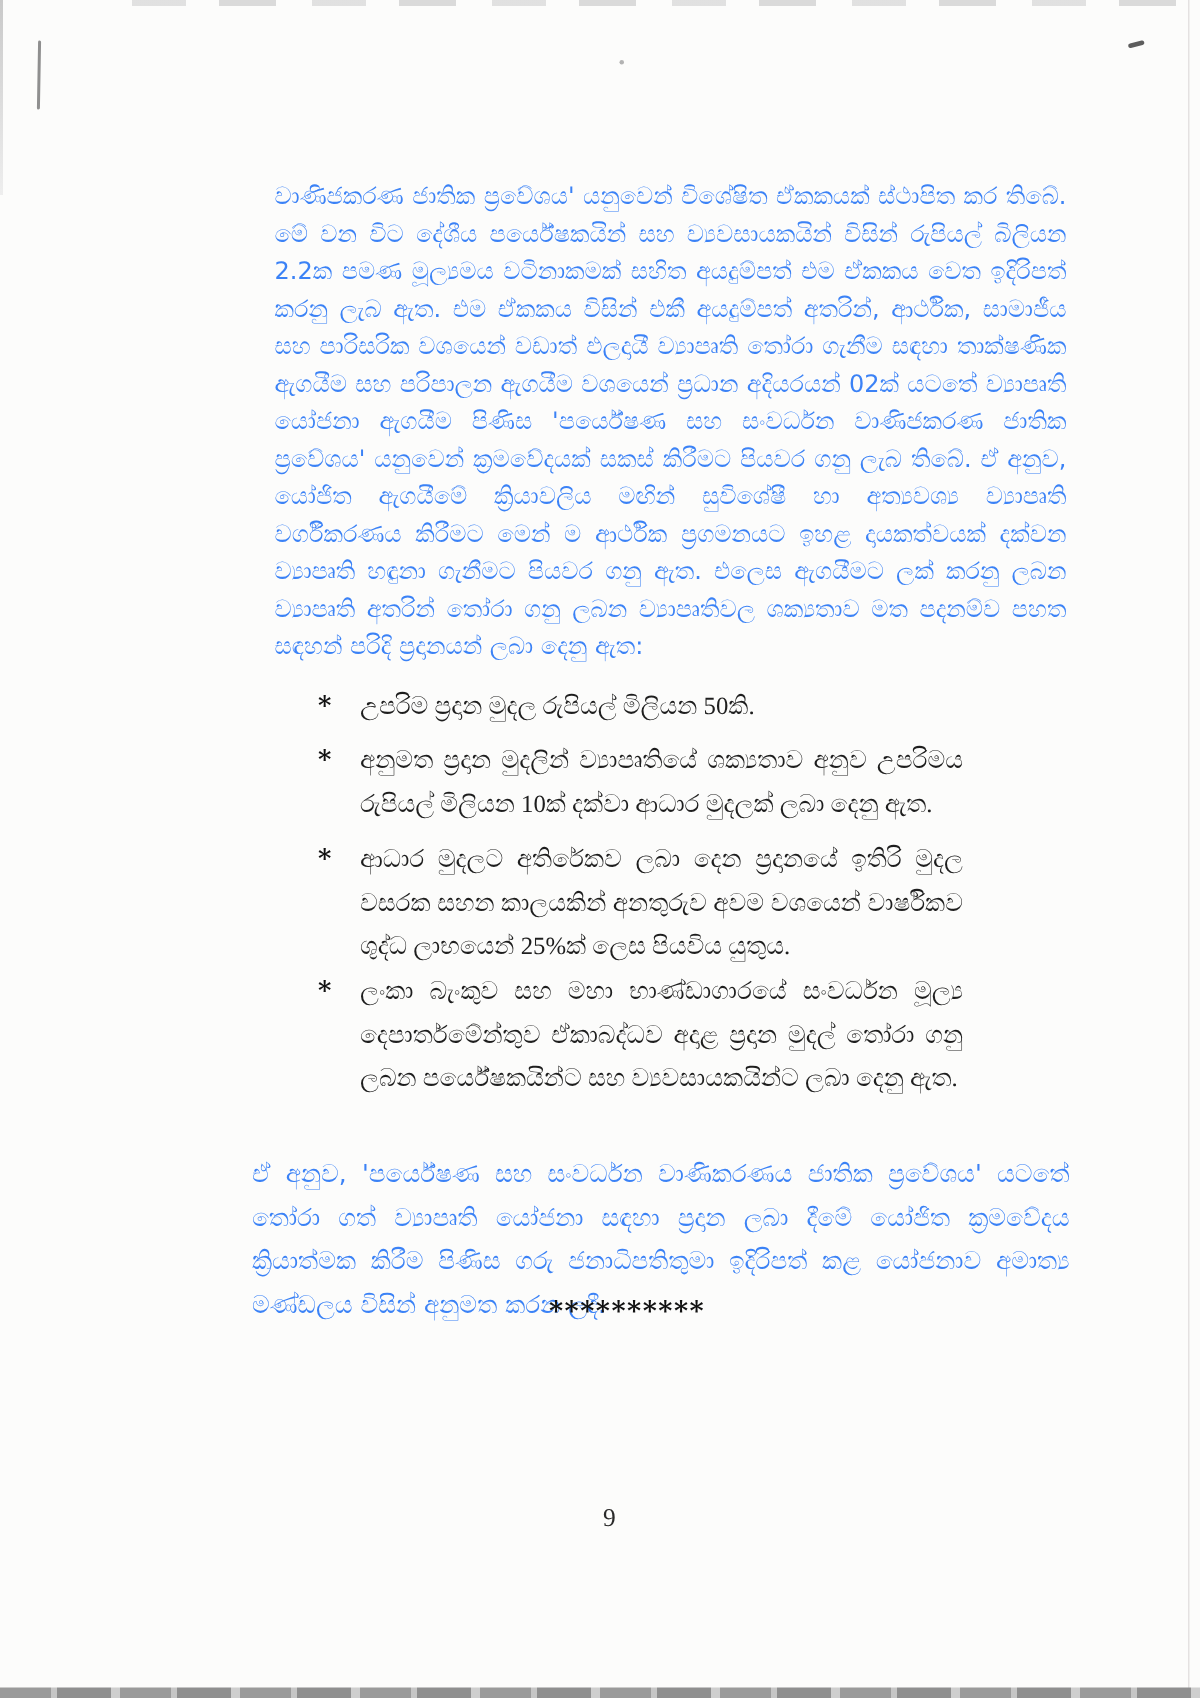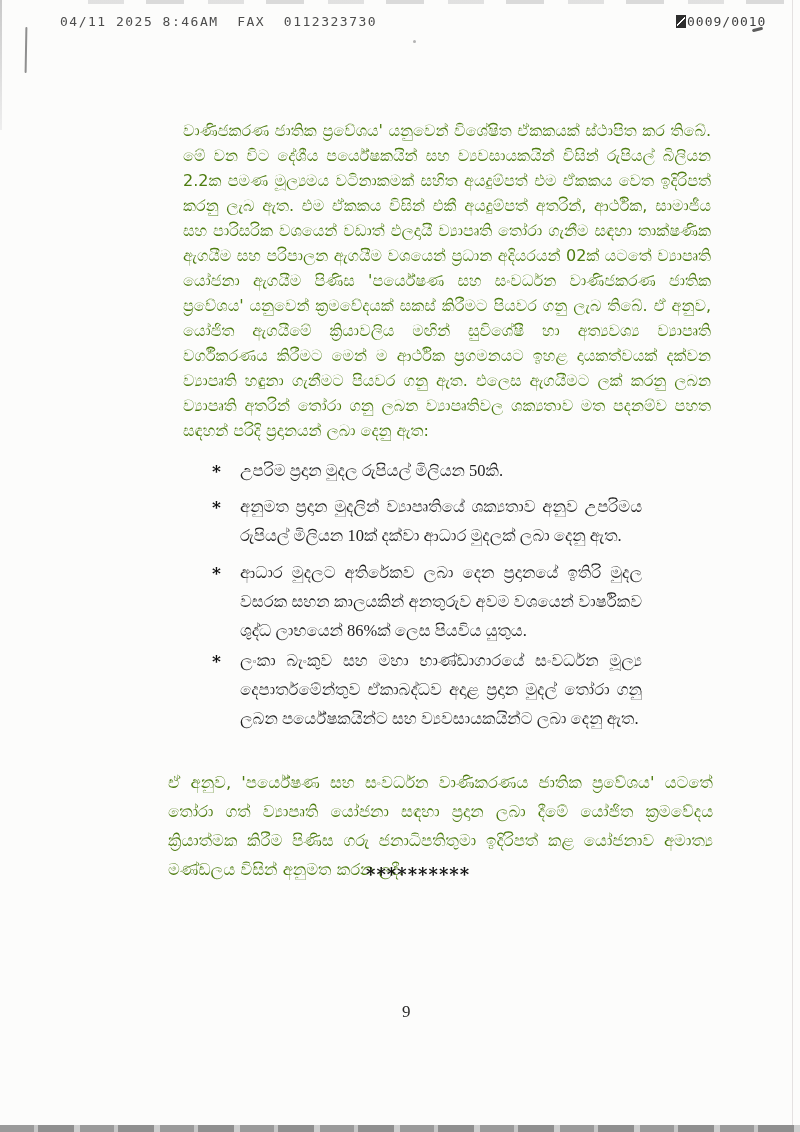--- a/index.html
+++ b/index.html
@@ -63,21 +63,21 @@
   }
   .fax-page-icon {
     width: 10px; height: 13px; margin-right: 1px; flex: 0 0 auto;
     background: linear-gradient(135deg, #2e2e2e 44%, #ffffff 47%, #ffffff 53%, #2e2e2e 56%);
     border: 1px solid #2e2e2e;
     box-sizing: border-box;
   }
   
   .para {
     position: absolute;
-    color: #4d7c0f;
+    color: #3b82f6;
     text-align: justify;
     font-size: 16px;
     line-height: 25px;
     margin-top: 20px;
   }
   .para-1 { left: 183px; top: 98px; width: 528px; }
   .para-2 { left: 168px; top: 748px; width: 545px; font-size: 16.5px; line-height: 29px; }
   .bullet {
     position: absolute; left: 212px; width: 430px;
     color: #1e1e1e; font-size: 16.5px; line-height: 29px;
@@ -110,41 +110,34 @@
 <div class="page">
 
   <div class="top-band"></div>
   <div class="left-edge"></div>
   <div class="right-edge"></div>
   <div class="artifact-vline"></div>
   <div class="artifact-smudge"></div>
   <div class="artifact-speck"></div>
   <div class="bottom-band"></div>
 
-  <div class="fax-header">
-    <div class="fax-left">04/11 2025 8:46AM  FAX  0112323730</div>
-    <div class="fax-right">
-      <span class="fax-page-icon"></span>
-      <span>0009/0010</span>
-    </div>
-  </div>
 
   <p class="para para-1">වාණිජකරණ ජාතික ප්‍රවේශය' යනුවෙන් විශේෂිත ඒකකයක් ස්ථාපිත කර තිබේ. මේ වන විට දේශීය පර්යේෂකයින් සහ ව්‍යවසායකයින් විසින් රුපියල් බිලියන 2.2ක පමණ මූල්‍යමය වටිනාකමක් සහිත අයදුම්පත් එම ඒකකය වෙත ඉදිරිපත් කරනු ලැබ ඇත. එම ඒකකය විසින් එකී අයදුම්පත් අතරින්, ආර්ථික, සාමාජීය සහ පාරිසරික වශයෙන් වඩාත් ඵලදායී ව්‍යාපෘති තෝරා ගැනීම සඳහා තාක්ෂණික ඇගයීම සහ පරිපාලන ඇගයීම වශයෙන් ප්‍රධාන අදියරයන් 02ක් යටතේ ව්‍යාපෘති යෝජනා ඇගයීම පිණිස 'පර්යේෂණ සහ සංවර්ධන වාණිජකරණ ජාතික ප්‍රවේශය' යනුවෙන් ක්‍රමවේදයක් සකස් කිරීමට පියවර ගනු ලැබ තිබේ. ඒ අනුව, යෝජිත ඇගයීමේ ක්‍රියාවලිය මඟින් සුවිශේෂී හා අත්‍යවශ්‍ය ව්‍යාපෘති වර්ගීකරණය කිරීමට මෙන් ම ආර්ථික ප්‍රගමනයට ඉහළ දායකත්වයක් දක්වන ව්‍යාපෘති හඳුනා ගැනීමට පියවර ගනු ඇත. එලෙස ඇගයීමට ලක් කරනු ලබන ව්‍යාපෘති අතරින් තෝරා ගනු ලබන ව්‍යාපෘතිවල ශක්‍යතාව මත පදනම්ව පහත සඳහන් පරිදි ප්‍රදානයන් ලබා දෙනු ඇත:</p>
 
   <div class="bullet b1">
     <span class="marker">*</span>
     <span class="btext">උපරිම ප්‍රදාන මුදල රුපියල් මිලියන 50කි.</span>
   </div>
   <div class="bullet b2">
     <span class="marker">*</span>
     <span class="btext">අනුමත ප්‍රදාන මුදලින් ව්‍යාපෘතියේ ශක්‍යතාව අනුව උපරිමය රුපියල් මිලියන 10ක් දක්වා ආධාර මුදලක් ලබා දෙනු ඇත.</span>
   </div>
   <div class="bullet b3">
     <span class="marker">*</span>
-    <span class="btext">ආධාර මුදලට අතිරේකව ලබා දෙන ප්‍රදානයේ ඉතිරි මුදල වසරක සහන කාලයකින් අනතුරුව අවම වශයෙන් වාර්ෂිකව ශුද්ධ ලාභයෙන් 86%ක් ලෙස පියවිය යුතුය.</span>
+    <span class="btext">ආධාර මුදලට අතිරේකව ලබා දෙන ප්‍රදානයේ ඉතිරි මුදල වසරක සහන කාලයකින් අනතුරුව අවම වශයෙන් වාර්ෂිකව ශුද්ධ ලාභයෙන් 25%ක් ලෙස පියවිය යුතුය.</span>
   </div>
   <div class="bullet b4">
     <span class="marker">*</span>
     <span class="btext">ලංකා බැංකුව සහ මහා භාණ්ඩාගාරයේ සංවර්ධන මූල්‍ය දෙපාර්තමේන්තුව ඒකාබද්ධව අදාළ ප්‍රදාන මුදල් තෝරා ගනු ලබන පර්යේෂකයින්ට සහ ව්‍යවසායකයින්ට ලබා දෙනු ඇත.</span>
   </div>
 
   <p class="para para-2">ඒ අනුව, 'පර්යේෂණ සහ සංවර්ධන වාණිකරණය ජාතික ප්‍රවේශය' යටතේ තෝරා ගත් ව්‍යාපෘති යෝජනා සඳහා ප්‍රදාන ලබා දීමේ යෝජිත ක්‍රමවේදය ක්‍රියාත්මක කිරීම පිණිස ගරු ජනාධිපතිතුමා ඉදිරිපත් කළ යෝජනාව අමාත්‍ය මණ්ඩලය විසින් අනුමත කරන ලදී.</p>
 
   <div class="separator">**********</div>
 

